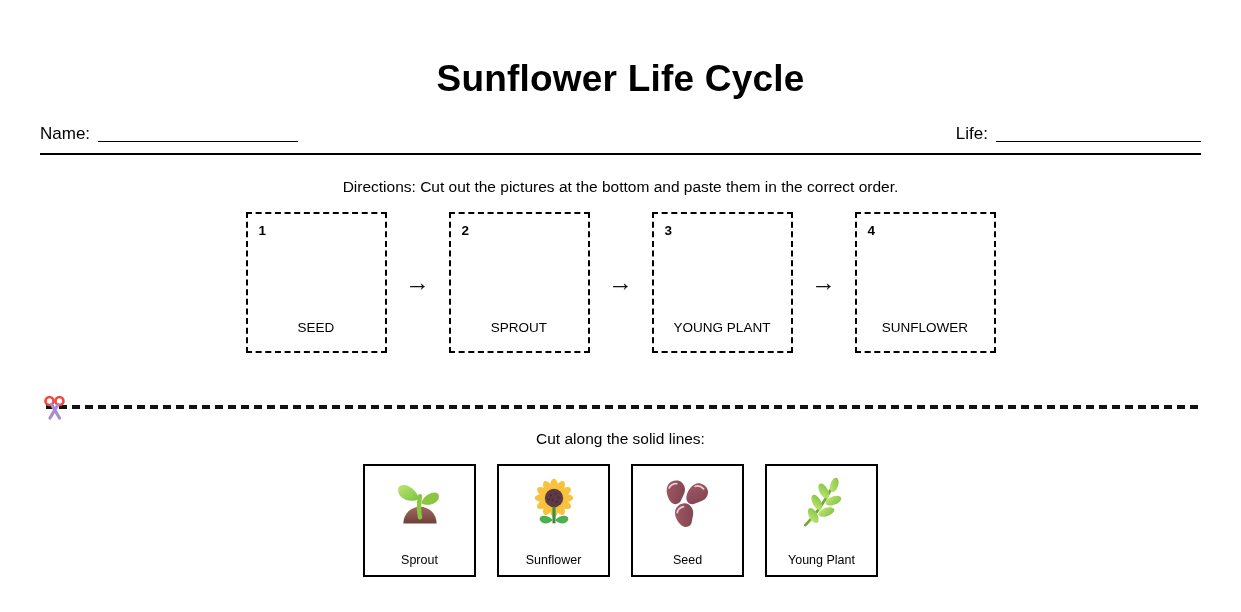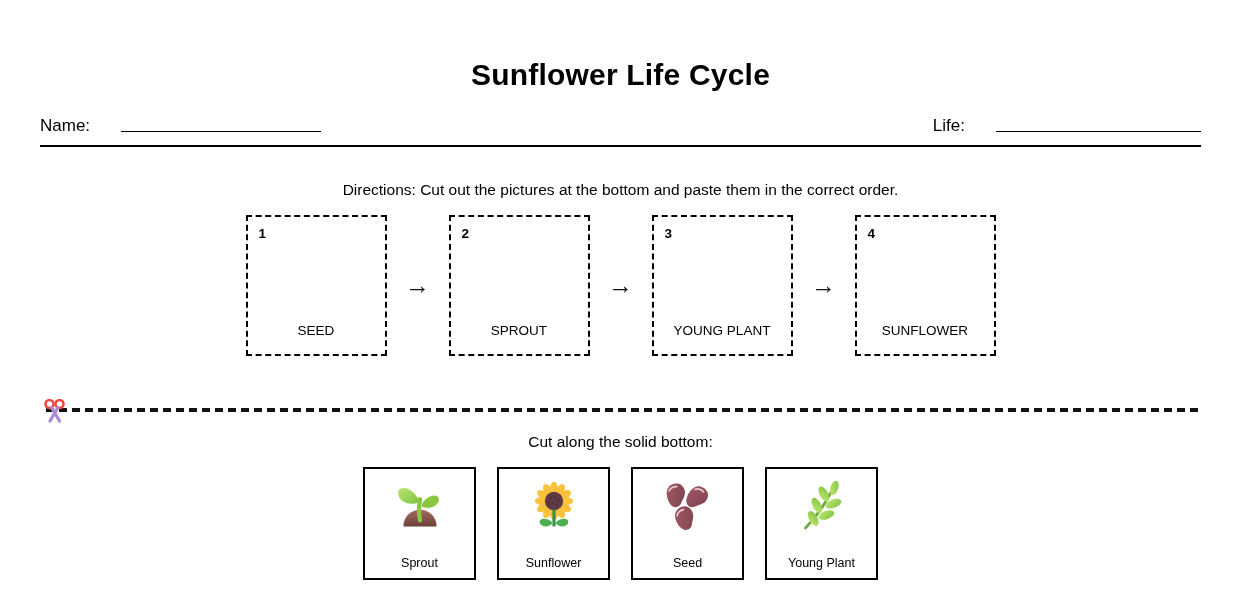--- a/index.html
+++ b/index.html
@@ -8,47 +8,47 @@
     position:relative;
     width:1241px; height:612px;
     background:#ffffff;
     font-family:"Liberation Sans", sans-serif;
     color:#000;
     overflow:hidden;
   }
   .title {
     padding-top:58px;
     text-align:center;
-    font-size:30px;
+    font-size:37px;
     font-weight:700;
     letter-spacing:0.2px;
   }
   .name-date-row {
     display:flex;
     justify-content:space-between;
     align-items:flex-end;
     margin:24px 40px 0 40px;
     font-size:17px;
   }
-  .field { display:flex; align-items:flex-start;gap:23px; }
+  .field { display:flex; align-items:center; }
   .blank {
     display:inline-block;
     border-bottom:1.5px solid #000;
     height:16px;
     margin-left:8px;
   }
   .blank-name { width:200px; }
   .blank-date { width:205px; }
   .rule {
     border:none;
     border-top:2.5px solid #000;
     margin:9px 40px 0 40px;
   }
   .directions {
-    margin-top:34px;
+    margin-top:23px;
     text-align:center;
     font-size:15.5px;
   }
   .sequence-row {
     display:flex;
     justify-content:center;
     align-items:center;
     margin-top:16px;
   }
   .seq-box {
@@ -169,21 +169,21 @@
   <div class="cut-row">
     <div class="cut-line"></div>
     <svg class="scissors" viewBox="0 0 26 27">
       <circle cx="7.5" cy="6" r="4" fill="none" stroke="#F1483E" stroke-width="2.6"></circle>
       <circle cx="17.5" cy="6" r="4" fill="none" stroke="#F1483E" stroke-width="2.6"></circle>
       <path d="M9.5 9.5 L17.5 23" stroke="#A88BD4" stroke-width="3.2" stroke-linecap="round"></path>
       <path d="M16 9.5 L8 23" stroke="#A88BD4" stroke-width="3.2" stroke-linecap="round"></path>
     </svg>
   </div>
 
-  <div class="cut-instruction">Cut along the solid bottom:</div>
+  <div class="cut-instruction">Cut along the solid lines:</div>
 
   <div class="cards-row">
 
     <div class="card">
       <span class="card-icon">
         <svg viewBox="0 0 64 64">
           <defs>
             <linearGradient id="soilG" x1="0" y1="0" x2="0" y2="1">
               <stop offset="0" stop-color="#A26A60"></stop>
                 <stop offset="1" stop-color="#6E4038"></stop>

